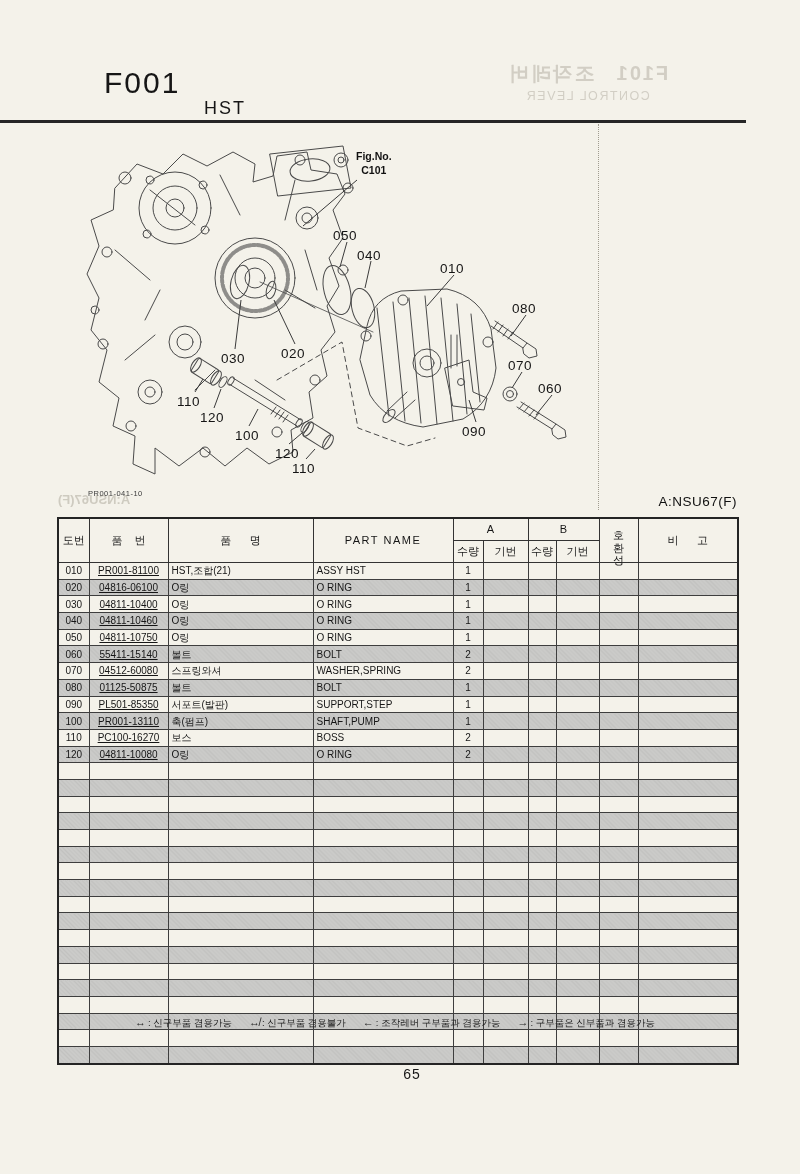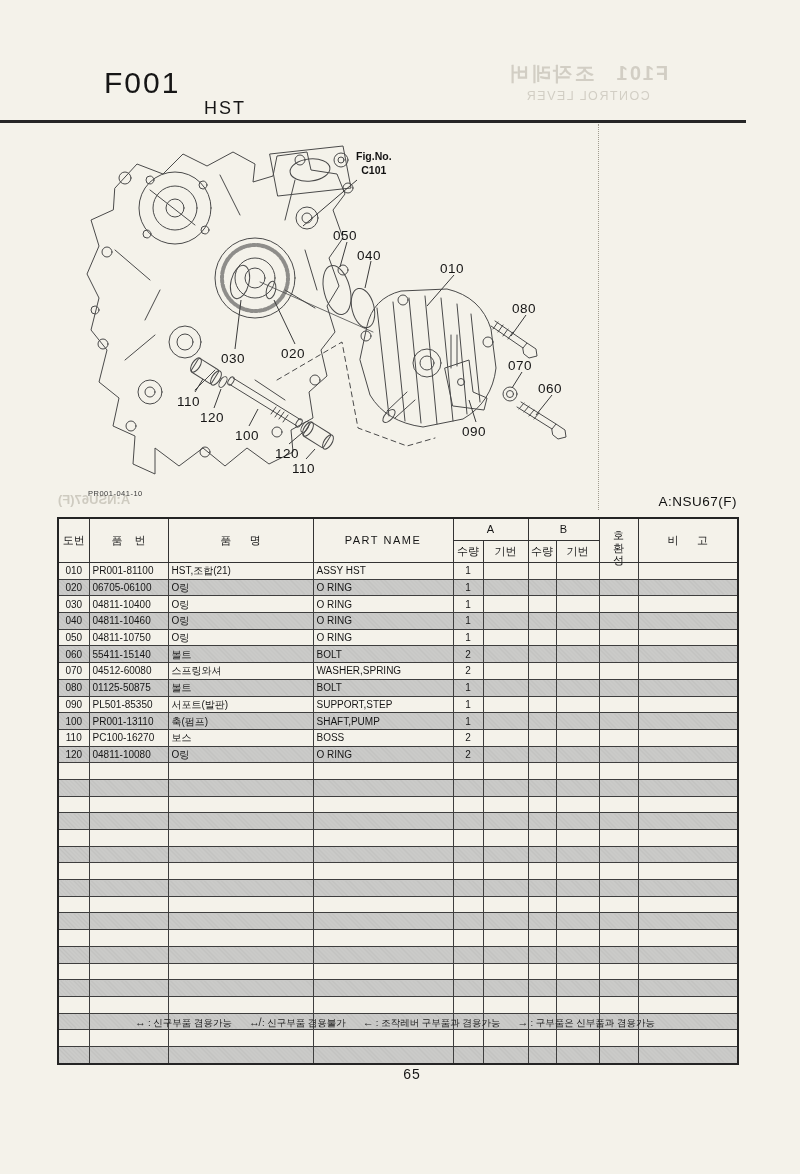--- a/index.html
+++ b/index.html
@@ -30,21 +30,21 @@
         table-layout:fixed;border:2px solid #242424;font-size:10px;}
   .parts-table th{border:1px solid #333;font-weight:normal;font-size:11px;padding:0;
         white-space:pre;text-align:center;height:21px;line-height:1.1;}
   .parts-table td{border:1px solid #3e3e3e;height:15.7px;padding:0 3px;overflow:hidden;
         white-space:nowrap;line-height:15px;}
   .parts-table tr.shaded td{background:#cbcbc9;
         background-image:repeating-linear-gradient(45deg,rgba(0,0,0,0.045) 0 1px,transparent 1px 3px);}
   .th-partname{letter-spacing:1.5px;margin-left:32px;}
   .th-vert{writing-mode:vertical-rl;text-orientation:upright;font-size:10px;letter-spacing:1px;padding:2px 0;}
   .c-ref{text-align:center;}
-  .c-pn{text-align:left;padding-left:4px;}
+  .c-pn{text-align:center;padding-left:4px;text-decoration:underline;}
   .c-kr{text-align:left;padding-left:5px;}
   .c-en{text-align:left;padding-left:6px;}
   .c-q{text-align:center;}
   .gb{border-left-width:2px;}
   
   .legend{position:absolute;left:40px;top:1016px;width:710px;display:flex;justify-content:center;
         gap:17px;font-size:9.5px;color:#1d1d1d;white-space:nowrap;}
   .legend .sym{font-size:11px;margin-right:2px;}
   .page-number{position:absolute;left:0;top:1066px;width:800px;text-align:center;font-size:14px;letter-spacing:1px;margin-left:12px;}
 </style>
@@ -244,21 +244,21 @@
           <td class="c-en">ASSY HST</td>
           <td class="c-q gb">1</td>
           <td class="c-q"></td>
           <td class="c-q gb"></td>
           <td class="c-q"></td>
           <td class="c-q gb"></td>
           <td class="c-rm gb"></td>
         </tr>
         <tr class="shaded">
           <td class="c-ref">020</td>
-          <td class="c-pn">06705-06100</td>
+          <td class="c-pn">04816-06100</td>
           <td class="c-kr">O링</td>
           <td class="c-en">O RING</td>
           <td class="c-q gb">1</td>
           <td class="c-q"></td>
           <td class="c-q gb"></td>
           <td class="c-q"></td>
           <td class="c-q gb"></td>
           <td class="c-rm gb"></td>
         </tr>
         <tr>

